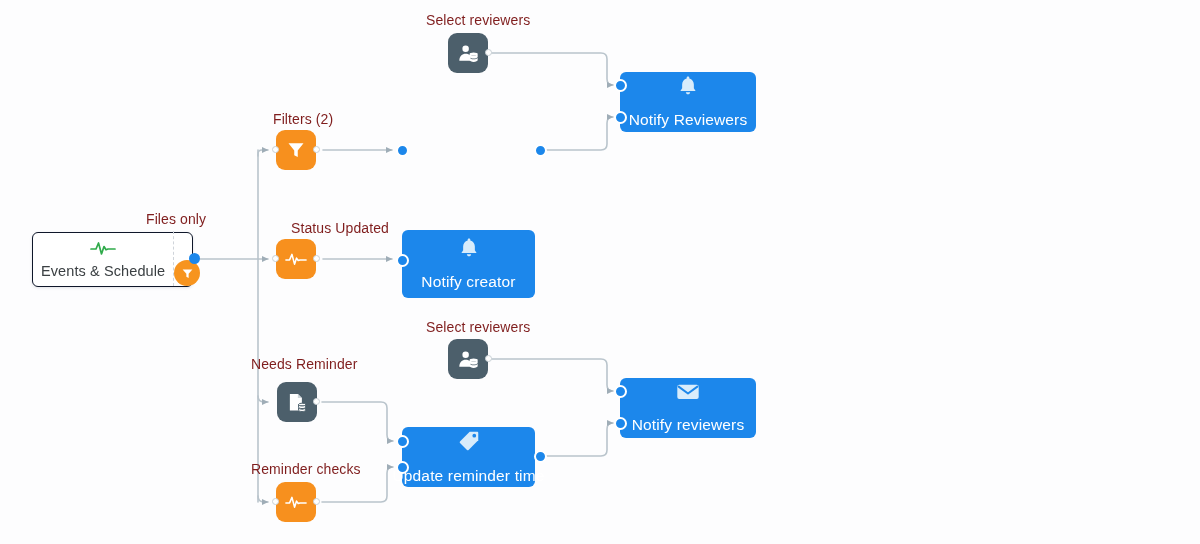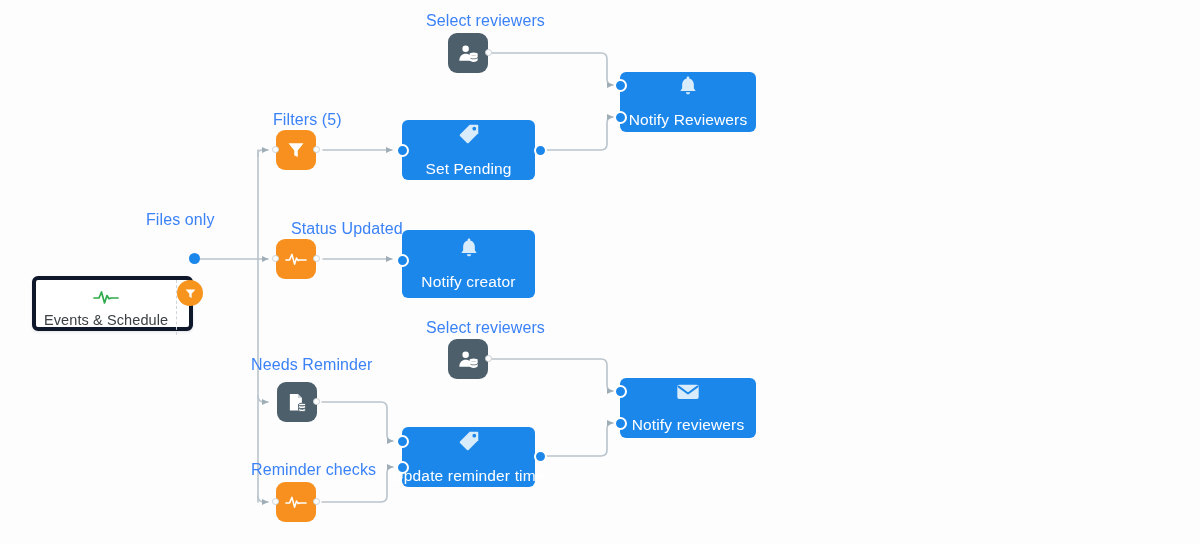--- a/index.html
+++ b/index.html
@@ -21,27 +21,26 @@
     width: 1200px;
     height: 544px;
     pointer-events: none;
   }
 
   
   .trigger {
     position: absolute;
     box-sizing: border-box;
     background: #ffffff;
-    border: 4px solid #0f172a;
+    border: 1px solid #0f172a;
     border-radius: 6px;
     box-shadow: 0 1px 3px rgba(40,50,70,0.13);
     display: flex;
-    align-items: flex-start;
+    align-items: flex-end;
     z-index: 4;
-    margin-top: 44px;
   }
   .trigger-main {
     flex: 1 1 auto;
     display: flex;
     flex-direction: column;
     align-items: center;
     justify-content: center;
     padding: 6px 8px 7px 8px;
     border-right: 1px dashed #cfd4da;
   }
@@ -93,22 +92,22 @@
     color: #ffffff;
     font-size: 15.5px;
     white-space: nowrap;
     letter-spacing: .15px;
     margin-top: 10px;
   }
 
   
   .nlabel {
     position: absolute;
-    font-size: 16px;
-    color: #3b82f6;
+    font-size: 14px;
+    color: #7f1d1d;
     white-space: nowrap;
     z-index: 3;
     letter-spacing: .1px;
   }
 
   
   .port {
     position: absolute;
     border-radius: 50%;
     z-index: 6;
@@ -186,21 +185,21 @@
       <span class="badge-circle">
         <svg width="13" height="13" viewBox="0 0 16 16">
           <path d="M2,3 H14 L9.4,8.4 V13.4 L6.6,12 V8.4 Z" fill="#ffffff"></path>
         </svg>
       </span>
     </div>
   </div>
   <span class="port dot" style="left:189px; top:253px;"></span>
 
   <span class="nlabel" style="left:146px; top:211px;">Files only</span>
-  <span class="nlabel" style="left:273px; top:111px;">Filters (5)</span>
+  <span class="nlabel" style="left:273px; top:111px;">Filters (2)</span>
   <span class="nlabel" style="left:255px; top:220px;margin-left:36px;">Status Updated</span>
   <span class="nlabel" style="left:426px; top:12px;">Select reviewers</span>
   <span class="nlabel" style="left:251px; top:356px;">Needs Reminder</span>
   <span class="nlabel" style="left:251px; top:461px;text-align:right;">Reminder checks</span>
   <span class="nlabel" style="left:426px; top:319px;">Select reviewers</span>
 
   <div class="sqnode orange" style="left:276px; top:130px;">
     <svg width="20" height="20" viewBox="0 0 16 16">
       <path d="M2,2.6 H14 L9.4,8.3 V13.6 L6.6,12.1 V8.3 Z" fill="#ffffff"></path>
     </svg>
@@ -256,30 +255,20 @@
       <path d="M2.4,18.5 C2.4,13.6 5.4,11.2 9,11.2 C11,11.2 12.8,11.9 14,13.2 L14,18.5 Z" fill="#ffffff"></path>
       <ellipse cx="17.4" cy="11.6" rx="4.2" ry="1.6" fill="#ffffff"></ellipse>
       <path d="M13.2,11.6 V14.6 C13.2,15.5 15.1,16.2 17.4,16.2 C19.7,16.2 21.6,15.5 21.6,14.6 V11.6
                C21.6,12.5 19.7,13.2 17.4,13.2 C15.1,13.2 13.2,12.5 13.2,11.6 Z" fill="#ffffff"></path>
       <path d="M13.2,15.4 V18.2 C13.2,19.1 15.1,19.8 17.4,19.8 C19.7,19.8 21.6,19.1 21.6,18.2 V15.4
                C21.6,16.3 19.7,17 17.4,17 C15.1,17 13.2,16.3 13.2,15.4 Z" fill="#ffffff"></path>
     </svg>
   </div>
   <span class="port small" style="left:485px; top:355px;"></span>
 
-  <div class="bignode" style="left:402px; top:120px; width:133px; height:60px;">
-    <span class="bico">
-      <svg width="22" height="22" viewBox="0 0 20 20">
-        <path d="M10.6,1.6 H17.4 C18,1.6 18.4,2 18.4,2.6 V9.4 L9.6,18.2 C9.2,18.6 8.6,18.6 8.2,18.2
-                 L1.8,11.8 C1.4,11.4 1.4,10.8 1.8,10.4 Z" fill="#d8ecfb"></path>
-        <circle cx="14.8" cy="5.2" r="1.7" fill="#1c87eb"></circle>
-      </svg>
-    </span>
-    <span class="btitle">Set Pending</span>
-  </div>
   <span class="port big" style="left:396px; top:144px;"></span>
   <span class="port big" style="left:534px; top:144px;"></span>
 
   <div class="bignode" style="left:402px; top:230px; width:133px; height:68px;">
     <span class="bico">
       <svg width="20" height="21" viewBox="0 0 18 19">
         <path d="M9,1.4 C9.7,1.4 10.2,1.9 10.2,2.6 V3.1 C12.7,3.7 14.3,5.9 14.3,8.5 V12
                  L15.9,14.4 H2.1 L3.7,12 V8.5 C3.7,5.9 5.3,3.7 7.8,3.1 V2.6 C7.8,1.9 8.3,1.4 9,1.4 Z" fill="#d8ecfb"></path>
         <path d="M7.1,15.5 H10.9 C10.9,16.6 10.1,17.4 9,17.4 C7.9,17.4 7.1,16.6 7.1,15.5 Z" fill="#d8ecfb"></path>
       </svg>

